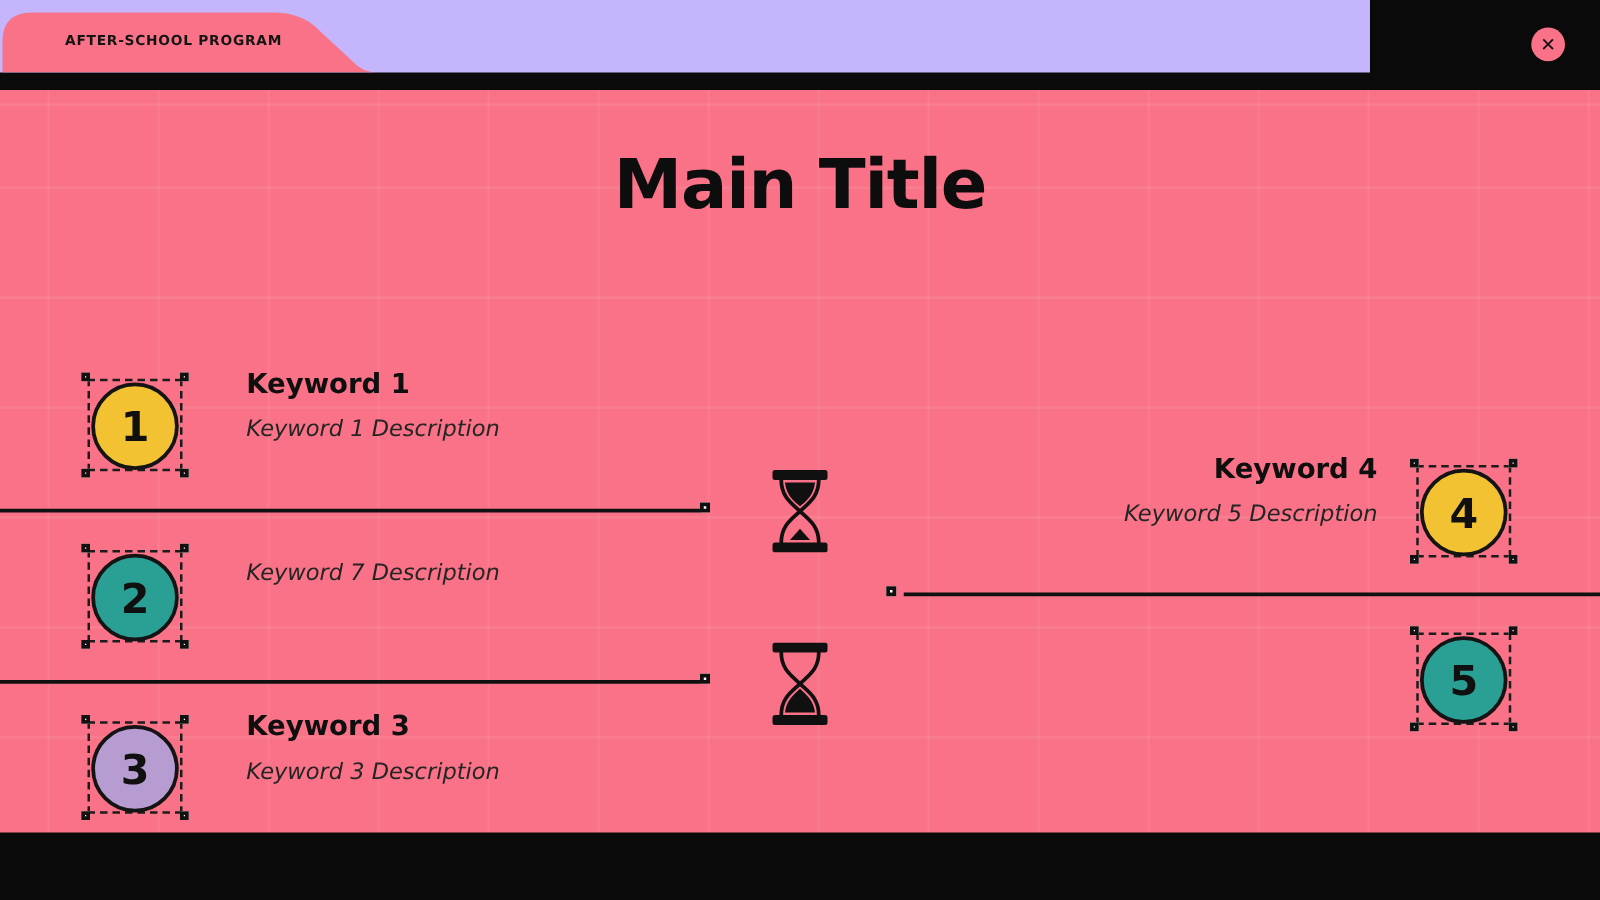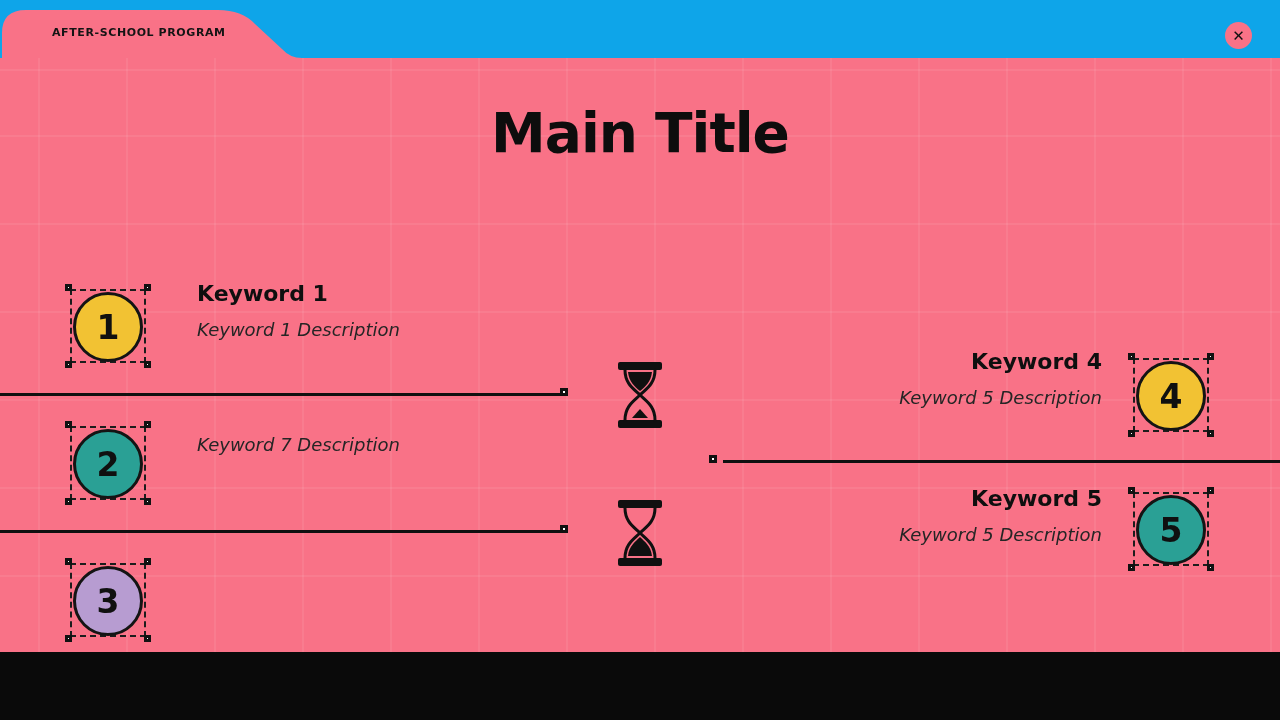--- a/index.html
+++ b/index.html
@@ -1,30 +1,30 @@
 <!DOCTYPE html>
 <html><head>
 <meta charset="utf-8">
 <style>
   * { margin:0; padding:0; box-sizing:border-box; }
   html,body { width:1280px; height:720px; overflow:hidden; }
   body { font-family:"DejaVu Sans","Liberation Sans",sans-serif; background:#0a0a0a; position:relative; }
 
   
-  .top-bar { position:absolute; left:0; top:0; width:1280px; height:58px; background:#0ea5e9; z-index:5; }
+  .top-bar { position:absolute; left:0; top:0; width:1096px; height:58px; background:#c4b5fd; z-index:5; }
   .tab-shape { position:absolute; left:0; top:0; width:310px; height:58px; }
   .tab-label { position:absolute; left:52px; top:26px; font-size:11px; font-weight:bold;
                letter-spacing:0.6px; color:#141414; z-index:6; }
   .close-btn { position:absolute; left:1225px; top:22px; width:27px; height:27px; border-radius:50%;
                background:#F97287; display:flex; align-items:center; justify-content:center;
                font-size:15px; font-weight:900; color:#101010; cursor:pointer; z-index:6; }
 
   
   .slide {
-    position:absolute; left:0; top:58px; width:1280px; height:594px;
+    position:absolute; left:0; top:72px; width:1280px; height:594px;
     background-color:#F97287;
     background-image:
       repeating-linear-gradient(0deg, rgba(255,255,255,.07) 0 2px, transparent 2px 88px),
       repeating-linear-gradient(90deg, rgba(255,255,255,.07) 0 2px, transparent 2px 88px);
     background-position: 38px 13px;
   }
   .page-title { position:absolute; left:0; top:43px; width:1280px; text-align:center;
                 font-size:55px; font-weight:bold; letter-spacing:-1px; color:#0d0d0d; }
 
   
@@ -151,22 +151,22 @@
     </div>
   </div>
 
   <div class="kw-block kb-left kb-1">
     <div class="kw-title">Keyword 1</div>
     <div class="kw-desc">Keyword 1 Description</div>
   </div>
   <div class="kw-block kb-left kb-2">
     <div class="kw-desc">Keyword 7 Description</div>
   </div>
+  <div class="kw-block kb-left kb-3">
+    <div class="kw-title">Keyword 3</div>
+    <div class="kw-desc">Keyword 3 Description</div>
+  </div>
   <div class="kw-block kb-right kb-4">
     <div class="kw-title">Keyword 4</div>
-    <div class="kw-desc">Keyword 5 Description</div>
-  </div>
-  <div class="kw-block kb-right kb-5">
-    <div class="kw-title">Keyword 5</div>
     <div class="kw-desc">Keyword 5 Description</div>
   </div>
 
 </div>
 
 </body></html>

